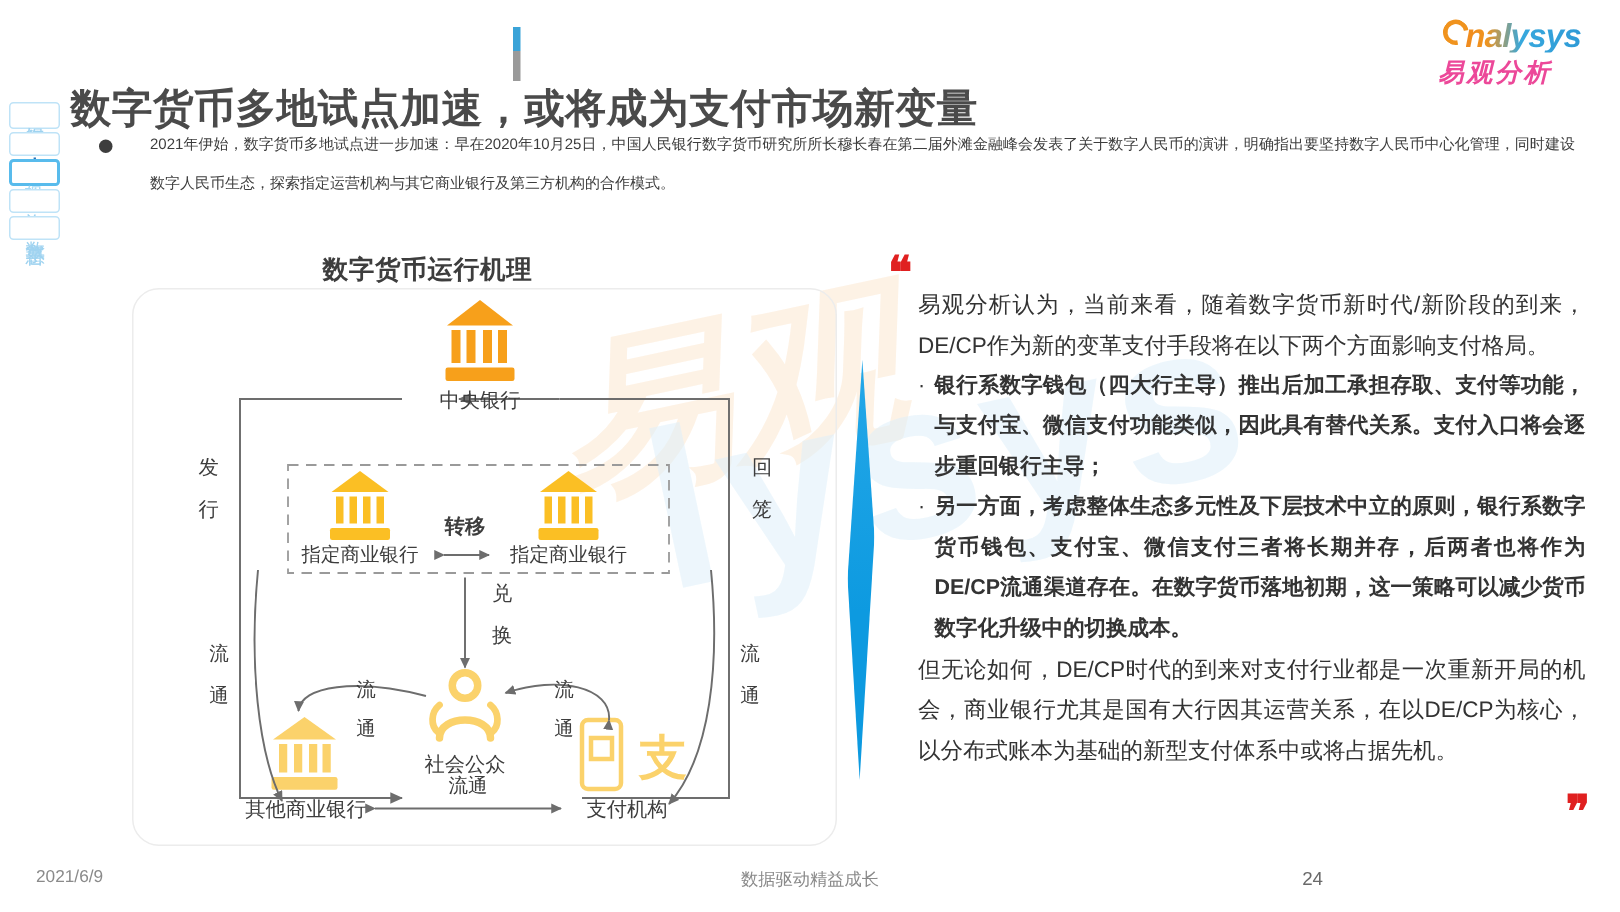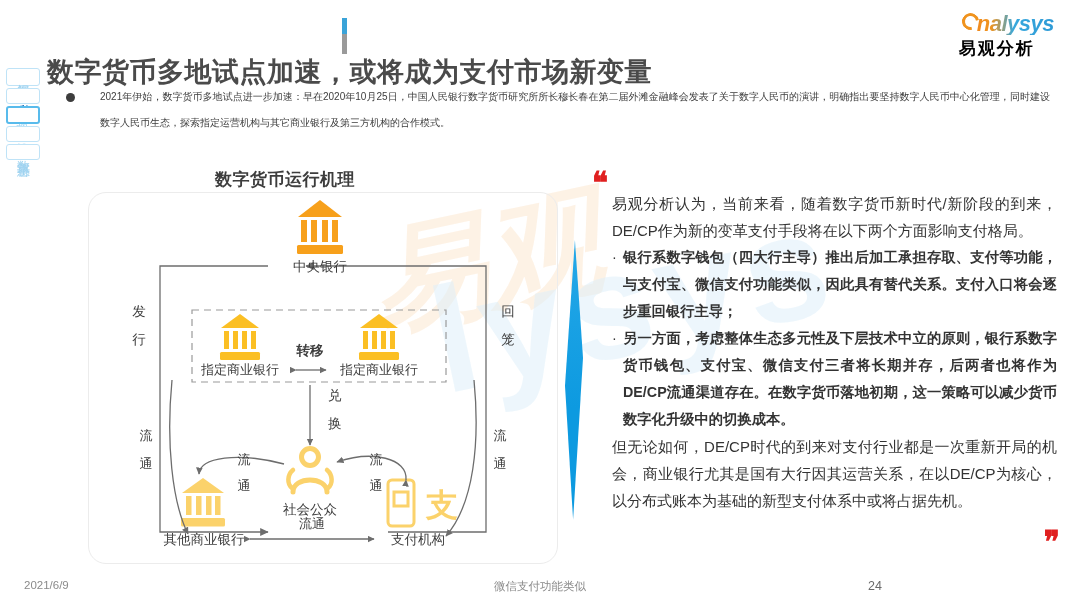--- a/index.html
+++ b/index.html
@@ -75,21 +75,21 @@
     position: absolute; left: 3px; top: 0px;
     width: 17px; height: 17px;
     border: 3.5px solid #f0931e;
     border-radius: 50%;
     border-right-color: transparent;
     transform: rotate(35deg);
   }
   .logo-sub {
     margin-top: 5px;
     font-size: 17px; font-weight: bold;
-    color: #000000; letter-spacing: 2px;
+    color: #ec4899; letter-spacing: 2px; font-style: italic;
   }
 
   
   .sidebar {
     position: absolute; left: 6px; top: 68px;
     width: 34px;
     display: flex; flex-direction: column; gap: 2px;
   }
   .side-item {
     writing-mode: vertical-rl;
@@ -352,17 +352,17 @@
     <div class="rp-li">
       <span class="dot">·</span>
       <span class="txt">另一方面，考虑整体生态多元性及下层技术中立的原则，银行系数字货币钱包、支付宝、微信支付三者将长期并存，后两者也将作为DE/CP流通渠道存在。在数字货币落地初期，这一策略可以减少货币数字化升级中的切换成本。</span>
     </div>
     <div class="rp-para">但无论如何，DE/CP时代的到来对支付行业都是一次重新开局的机会，商业银行尤其是国有大行因其运营关系，在以DE/CP为核心，以分布式账本为基础的新型支付体系中或将占据先机。</div>
   </div>
   <div class="quote-close">❞</div>
 
   <div class="footer">
     <span class="f-left">2021/6/9</span>
-    <span class="f-center">微信支付功能类似</span>
+    <span class="f-center">数据驱动精益成长</span>
     <span class="f-right">24</span>
   </div>
 
 </div>
 
 </body></html>

